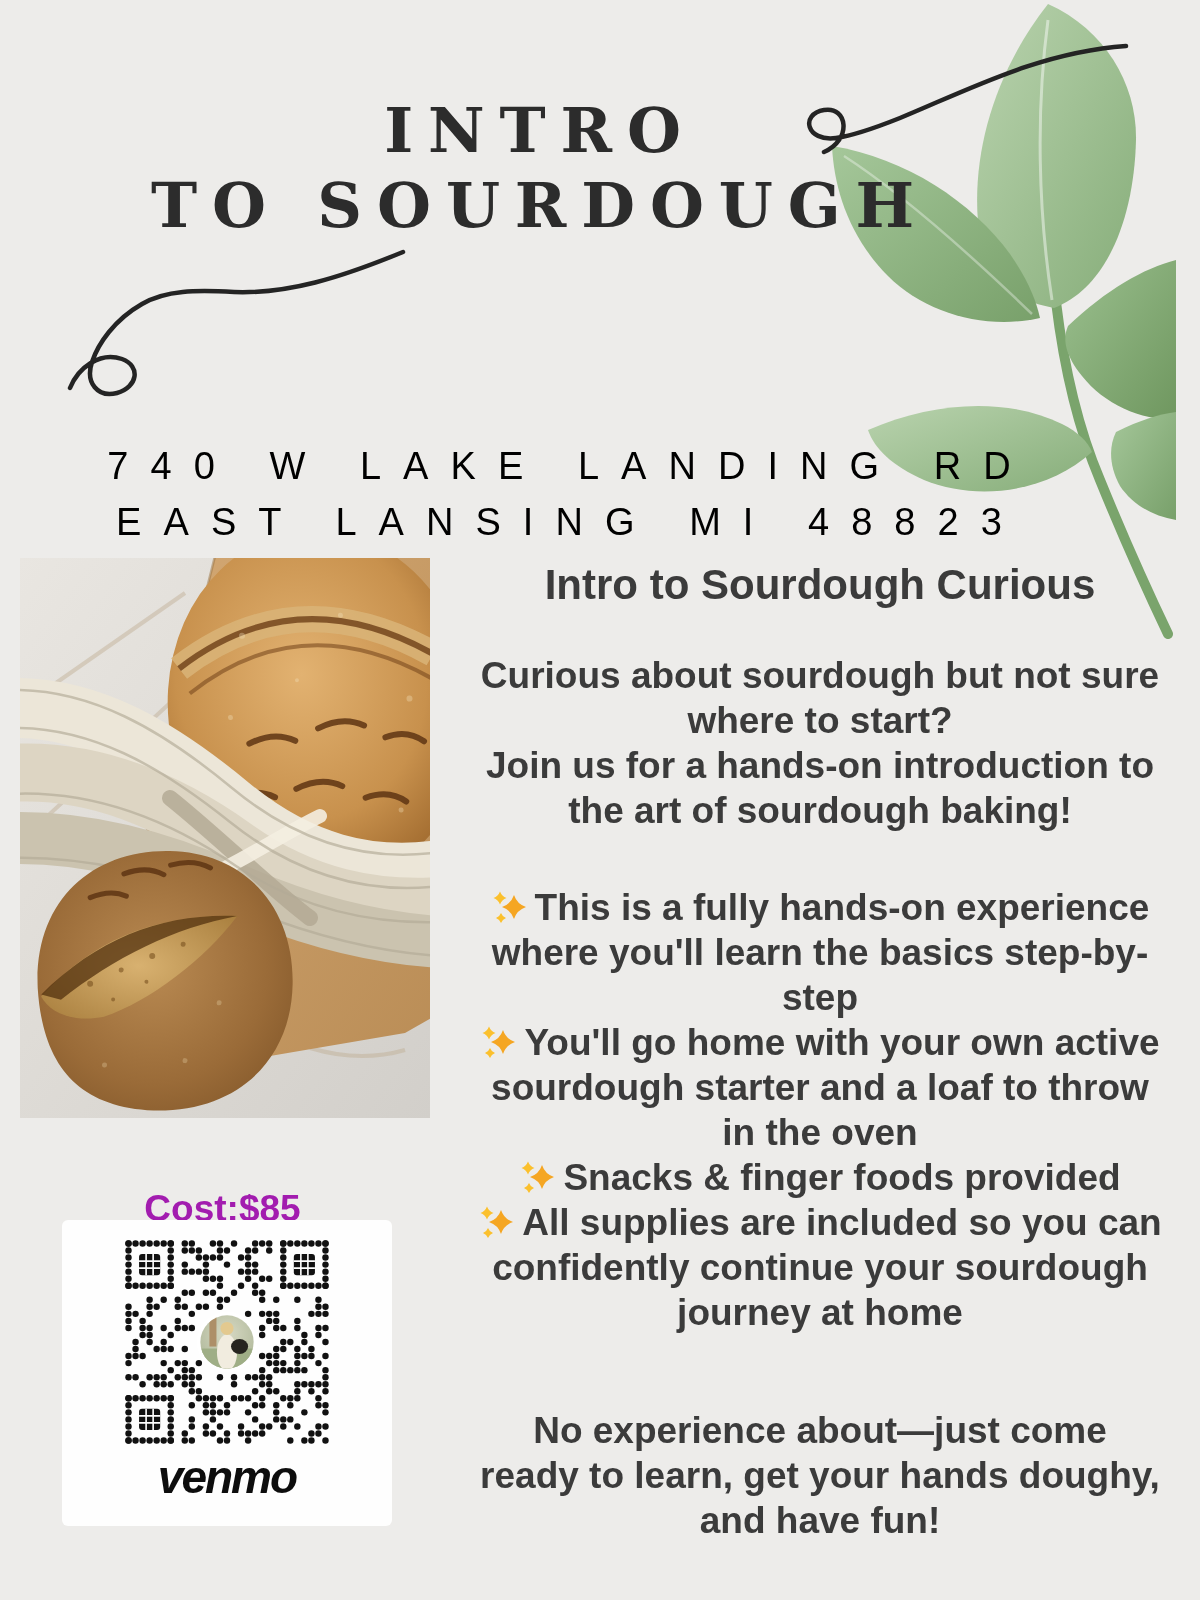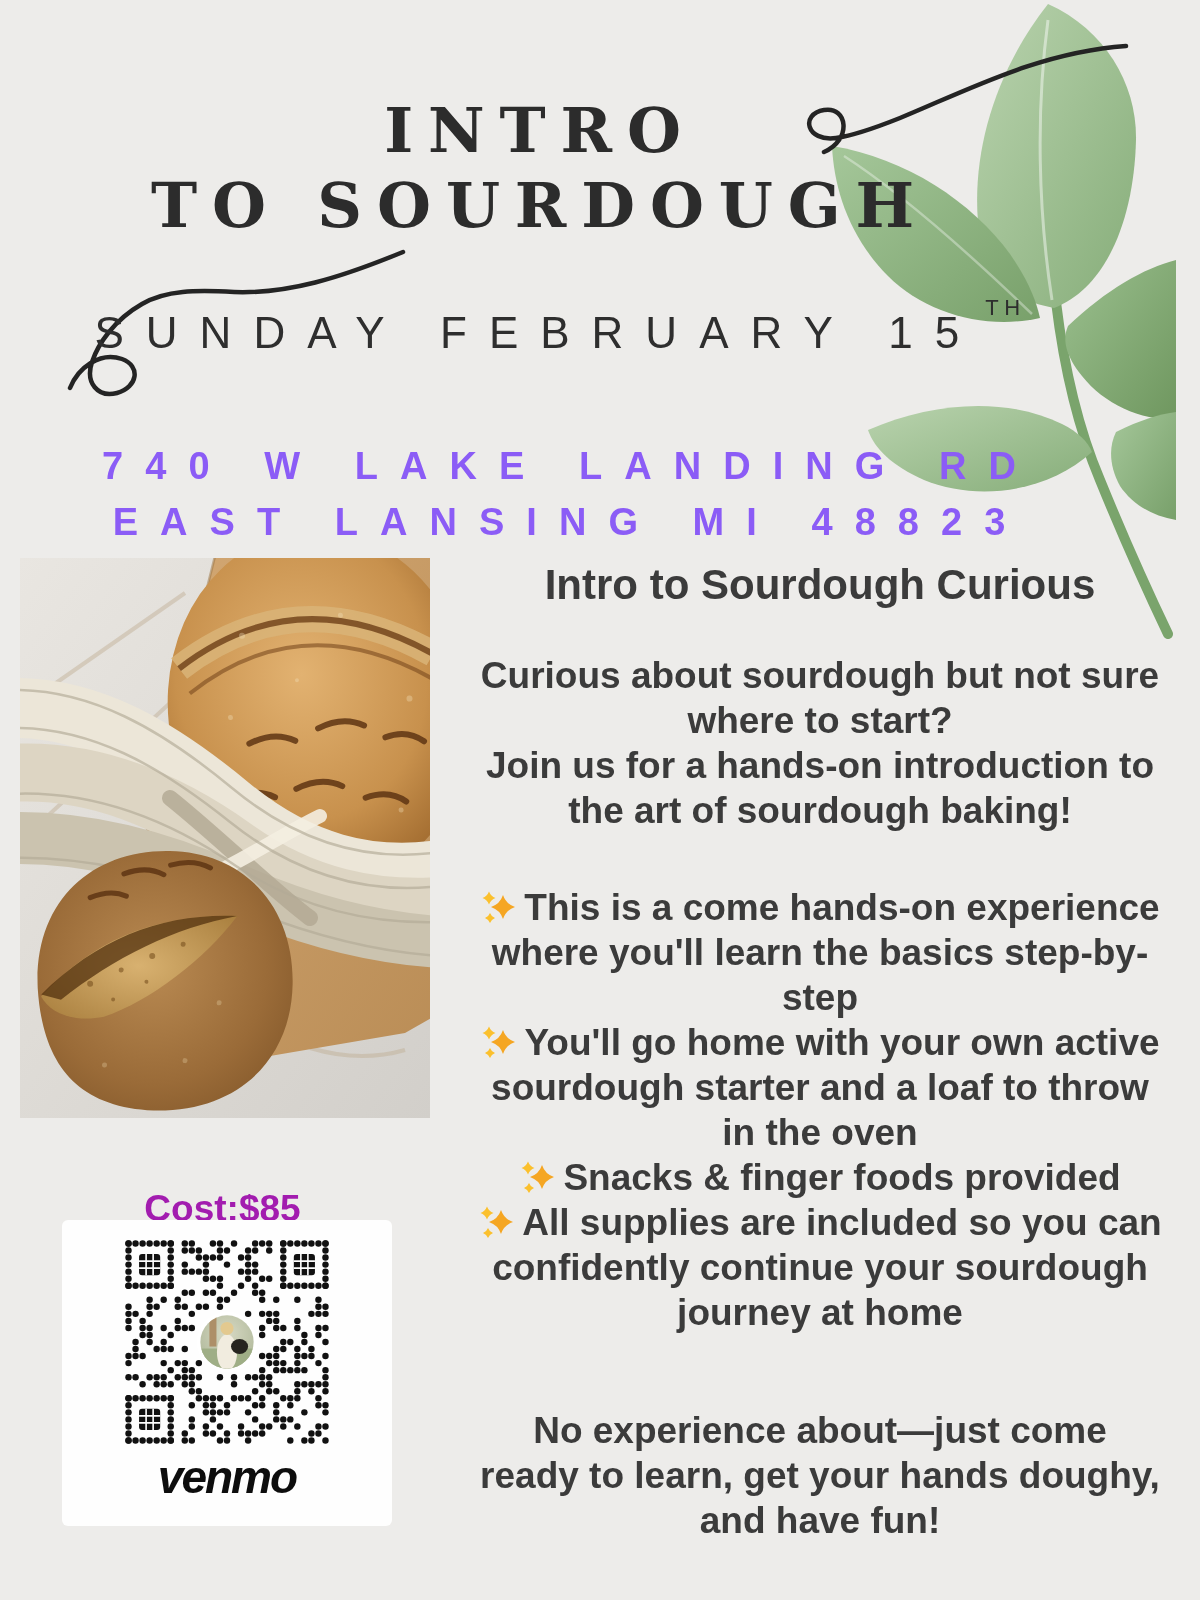--- a/index.html
+++ b/index.html
@@ -11,21 +11,21 @@
   .swirl-svg{position:absolute;top:0;left:0;width:1200px;height:1600px;pointer-events:none;}
 
   
   .title{position:absolute;top:93px;left:0;width:1080px;margin:0;text-align:center;
     font-family:"DejaVu Serif","Liberation Serif",serif;font-weight:700;
     font-size:62px;line-height:75px;letter-spacing:.24em;color:#2c2c2c;white-space:pre-line;}
   .date{position:absolute;top:308px;left:0;width:1120px;text-align:center;
     font-size:44px;font-weight:400;letter-spacing:.5em;color:#2e2e2e;}
   .date sup{font-size:22px;letter-spacing:.25em;position:relative;top:-17px;margin-left:4px;}
   .address{position:absolute;top:438px;left:0;width:1140px;text-align:center;
-    font-size:38px;font-weight:700;letter-spacing:.58em;line-height:56px;color:#8b5cf6;white-space:pre-line;}
+    font-size:38px;font-weight:400;letter-spacing:.58em;line-height:56px;color:#000000;white-space:pre-line;}
 
   
   .photo{position:absolute;left:20px;top:558px;width:410px;height:560px;overflow:hidden;}
   .photo svg{display:block;width:410px;height:560px;}
 
   
   .rcol{position:absolute;left:440px;width:760px;text-align:center;color:#3b3b3b;}
   .workshop-heading{top:561px;font-size:42px;font-weight:700;}
   .para{margin:0;font-size:37px;font-weight:700;line-height:45px;white-space:pre-line;}
   .intro{top:653px;}
@@ -74,21 +74,20 @@
   <svg class="swirl-svg" viewBox="0 0 1200 1600" aria-hidden="true">
     <g fill="none" stroke="#242424" stroke-width="4.5" stroke-linecap="round">
       <path d="M1126 46 C1040 52 968 90 900 118 C870 130 850 136 836 138 C806 142 800 114 824 110 C848 106 852 140 824 152"></path>
       <path d="M403 252 C340 278 288 294 234 292 C196 290 166 290 142 304 C114 320 98 344 92 362 C85 383 98 398 117 393 C138 387 141 366 122 359 C100 351 78 368 70 388"></path>
     </g>
   </svg>
 
   <h1 class="title">INTRO
 TO SOURDOUGH</h1>
 
-  <div class="date"><span>SUNDAY FEBRUARY 15</span><sup>TH</sup></div>
 
   <div class="address">740 W LAKE LANDING RD
 EAST LANSING MI 48823</div>
 
   <div class="photo">
     <svg viewBox="0 0 410 560" preserveAspectRatio="none" aria-hidden="true">
       <defs>
         <linearGradient id="mg" x1="0" y1="0" x2="1" y2="1">
           <stop offset="0" stop-color="#e9e6e1"></stop>
             <stop offset="1" stop-color="#d2cfca"></stop>
@@ -188,21 +187,21 @@
   <p class="rcol para intro">Curious about sourdough but not sure
 where to start?
 Join us for a hands-on introduction to
 the art of sourdough baking!</p>
 
   <div class="rcol bullets">
     <p class="para"><span class="sparkle"><svg viewBox="0 0 36 36">
             <path d="M23 5 Q26 14 35 17 Q26 20 23 29 Q20 20 11 17 Q20 14 23 5Z" fill="#f5a623"></path>
             <path d="M9 1.5 Q10.8 6.2 15.5 8 Q10.8 9.8 9 14.5 Q7.2 9.8 2.5 8 Q7.2 6.2 9 1.5Z" fill="#fbc02d"></path>
             <path d="M10 23 Q11.4 26.7 15 28 Q11.4 29.3 10 33 Q8.6 29.3 5 28 Q8.6 26.7 10 23Z" fill="#fbc02d"></path>
-          </svg></span><span>This is a come hands-on experience
+          </svg></span><span>This is a fully hands-on experience
 where you'll learn the basics step-by-
 step</span></p>
     <p class="para"><span class="sparkle"><svg viewBox="0 0 36 36">
             <path d="M23 5 Q26 14 35 17 Q26 20 23 29 Q20 20 11 17 Q20 14 23 5Z" fill="#f5a623"></path>
             <path d="M9 1.5 Q10.8 6.2 15.5 8 Q10.8 9.8 9 14.5 Q7.2 9.8 2.5 8 Q7.2 6.2 9 1.5Z" fill="#fbc02d"></path>
             <path d="M10 23 Q11.4 26.7 15 28 Q11.4 29.3 10 33 Q8.6 29.3 5 28 Q8.6 26.7 10 23Z" fill="#fbc02d"></path>
           </svg></span><span>You'll go home with your own active
 sourdough starter and a loaf to throw
 in the oven</span></p>
     <p class="para"><span class="sparkle"><svg viewBox="0 0 36 36">

